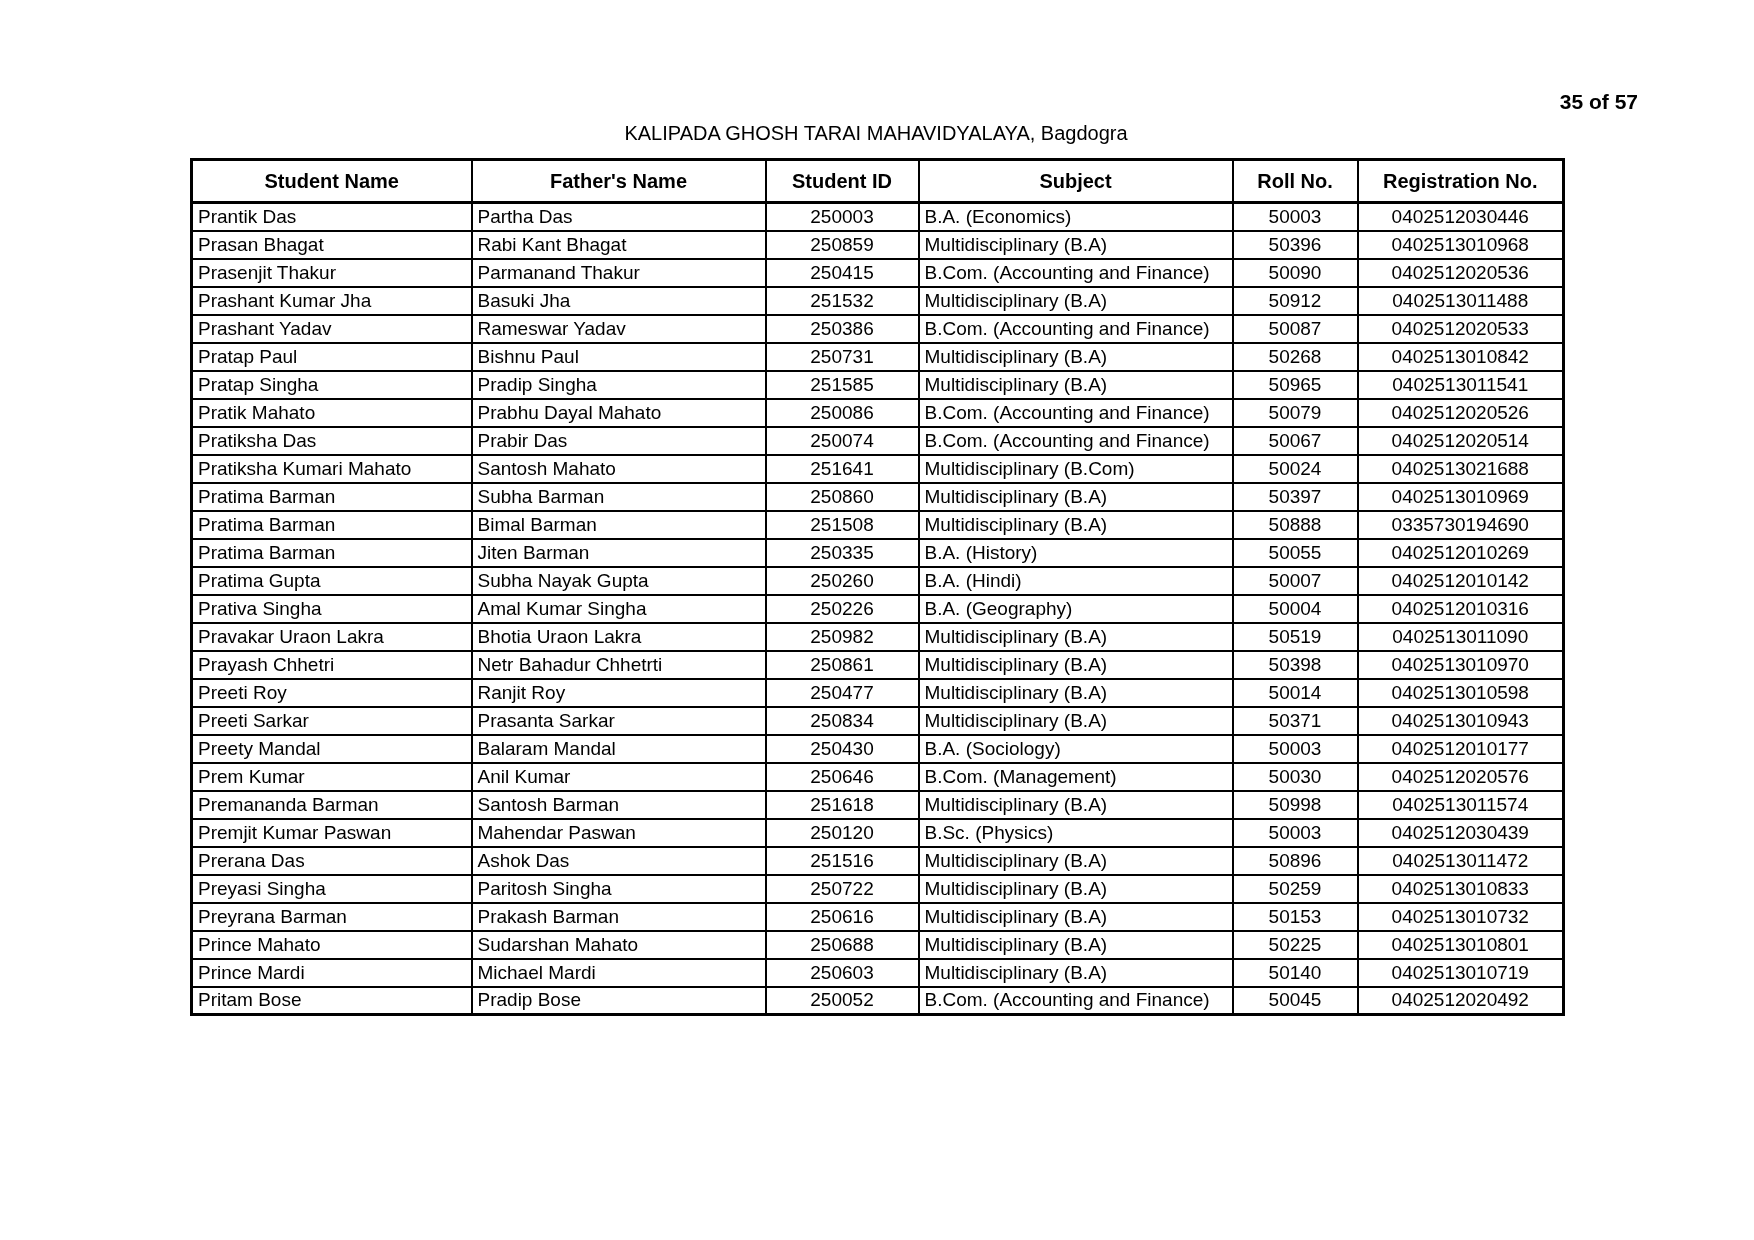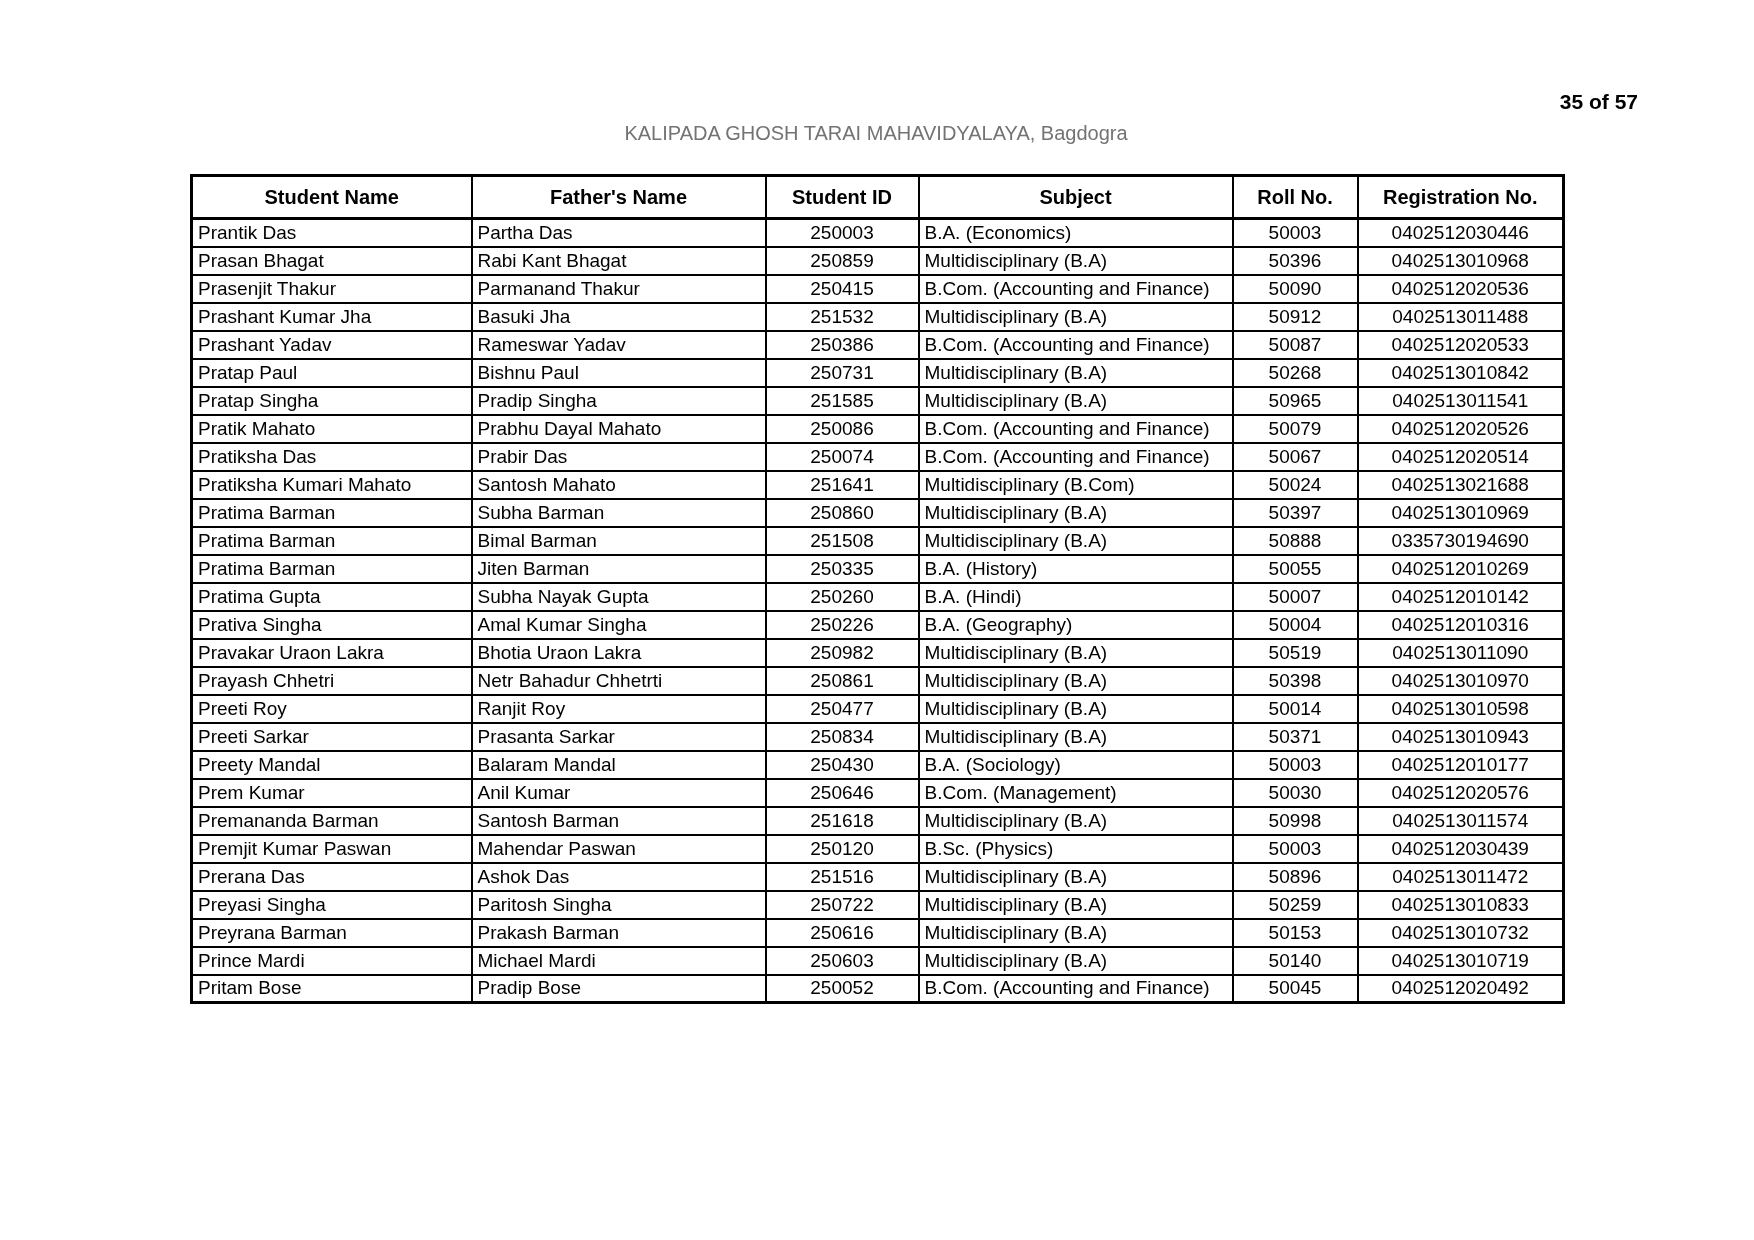--- a/index.html
+++ b/index.html
@@ -29,27 +29,27 @@
     white-space: nowrap;
   }
   .doc-title {
     position: absolute;
     top: 122px;
     left: 190px;
     width: 1372px;
     text-align: center;
     font-size: 20px;
     font-weight: normal;
-    color: #737373;
+    color: #000000;
     white-space: nowrap;
   }
   table.students {
     position: absolute;
     left: 190px;
-    top: 174px;
+    top: 158px;
     width: 1372px;
     border-collapse: collapse;
     table-layout: fixed;
     border: 3px solid #000000;
   }
   table.students col.c1 { width: 280px; }
   table.students col.c2 { width: 294px; }
   table.students col.c3 { width: 153px; }
   table.students col.c4 { width: 314px; }
   table.students col.c5 { width: 125px; }
@@ -312,20 +312,28 @@
         </tr>
         <tr>
           <td>Preyrana Barman</td>
           <td>Prakash Barman</td>
           <td>250616</td>
           <td>Multidisciplinary (B.A)</td>
           <td>50153</td>
           <td>0402513010732</td>
         </tr>
         <tr>
+          <td>Prince Mahato</td>
+          <td>Sudarshan Mahato</td>
+          <td>250688</td>
+          <td>Multidisciplinary (B.A)</td>
+          <td>50225</td>
+          <td>0402513010801</td>
+        </tr>
+        <tr>
           <td>Prince Mardi</td>
           <td>Michael Mardi</td>
           <td>250603</td>
           <td>Multidisciplinary (B.A)</td>
           <td>50140</td>
           <td>0402513010719</td>
         </tr>
         <tr>
           <td>Pritam Bose</td>
           <td>Pradip Bose</td>

